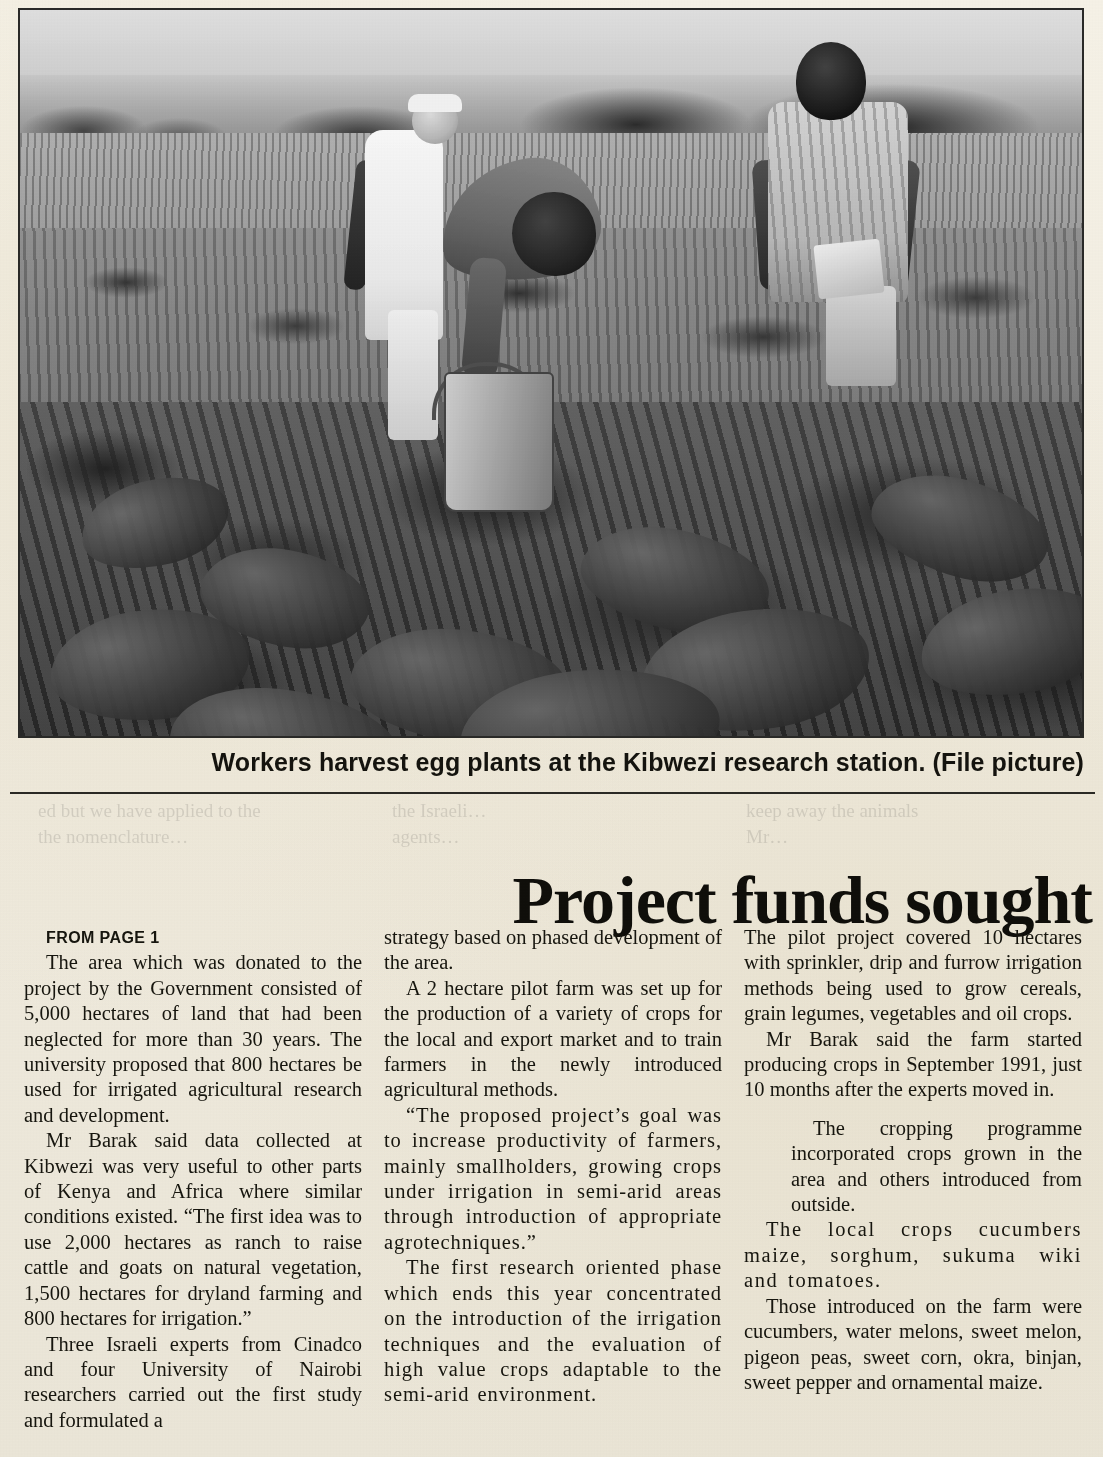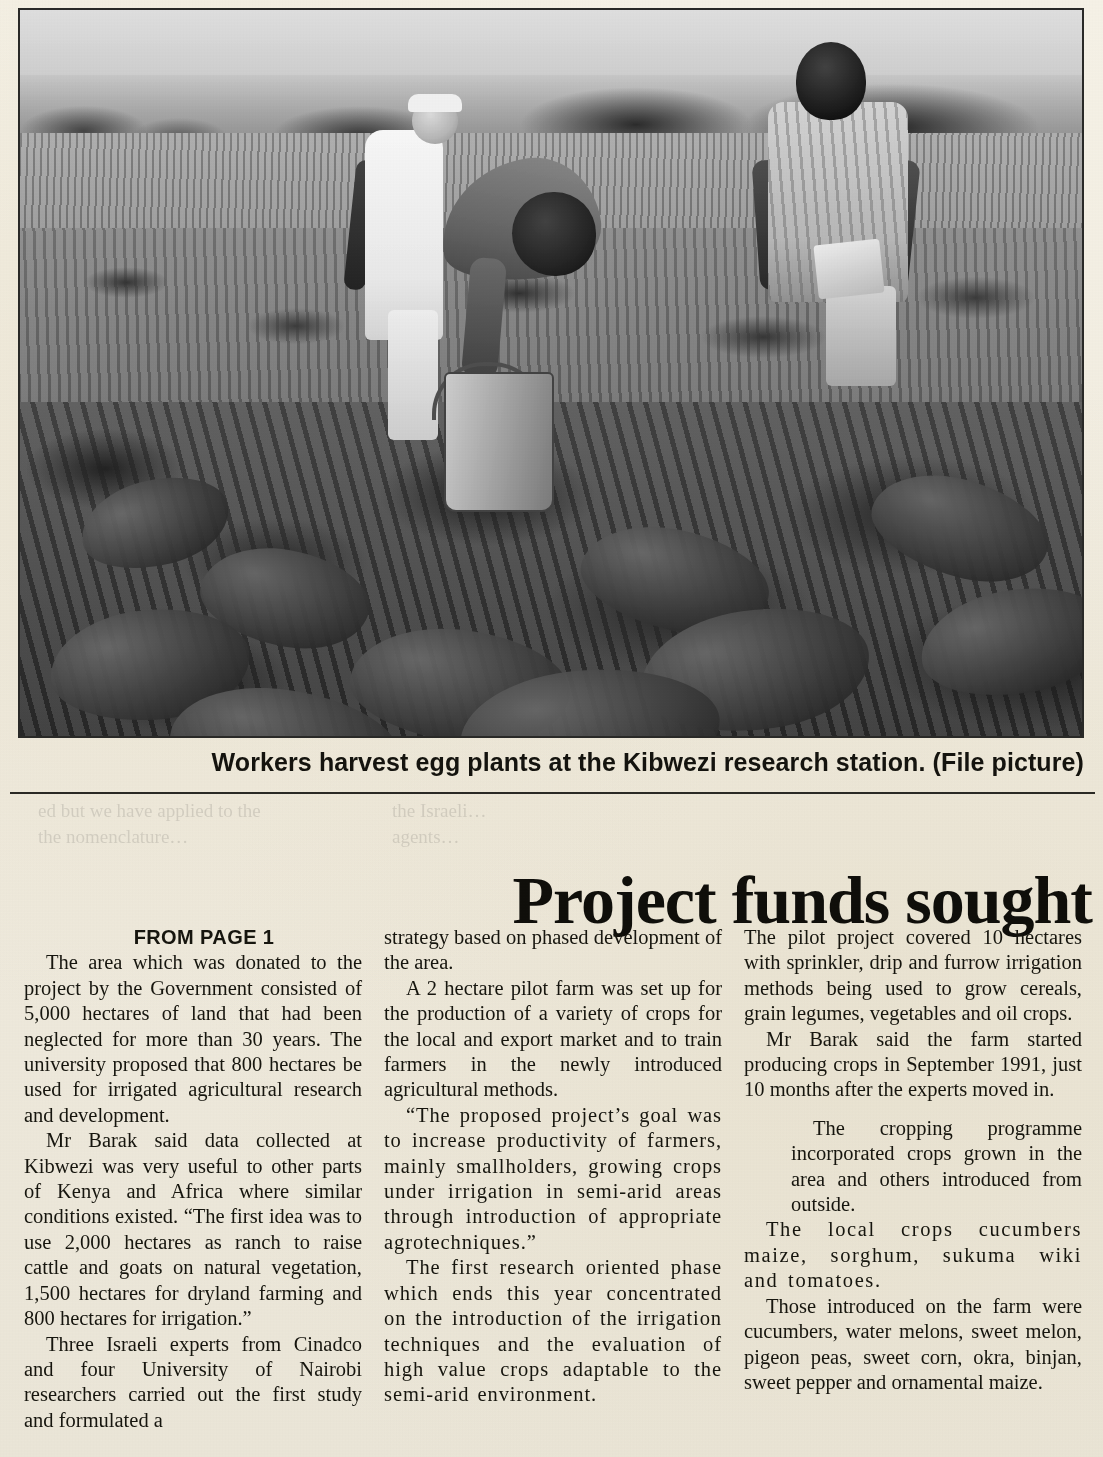--- a/index.html
+++ b/index.html
@@ -263,24 +263,24 @@
   }
   .col p {
     margin: 0;
     text-indent: 22px;
   }
   .col p.noindent { text-indent: 0; }
   .col p.gap { margin-top: 13px; margin-left: 47px; }
   .kicker {
     font-family: "Liberation Sans", sans-serif;
     font-weight: bold;
-    font-size: 20px;
+    font-size: 16px;
     letter-spacing: 0.4px;
     margin: 0 0 2px 0;
-    text-align: center;
+    text-align: left;
     text-indent: 0;
   }
   .wide { letter-spacing: 1.6px; word-spacing: 3px; }
   .wide2 { letter-spacing: 0.9px; word-spacing: 2px; }
 
   
   .ghost {
     position: absolute;
     left: 30px;
     top: 798px;
@@ -339,20 +339,21 @@
       <div class="figure f3-head"></div>
 
       <div class="leaf" style="left:440px; top:660px; width:260px; height:120px; transform:rotate(-4deg);"></div>
       <div class="leaf" style="left:150px; top:680px; width:230px; height:110px; transform:rotate(8deg);"></div>
     </div>
   </div>
 
   <div class="ghost">
     <div>ed but we have applied to the<br>the nomenclature…</div>
     <div>the Israeli…<br>agents…</div>
+    <div>keep away the animals<br>Mr…</div>
   </div>
 
   <div class="caption">Workers harvest egg plants at the Kibwezi research station. (File picture)</div>
   <div class="rule"></div>
 
   <div class="headline">Project funds sought</div>
 
   <div class="columns">
 
     <div class="col">

